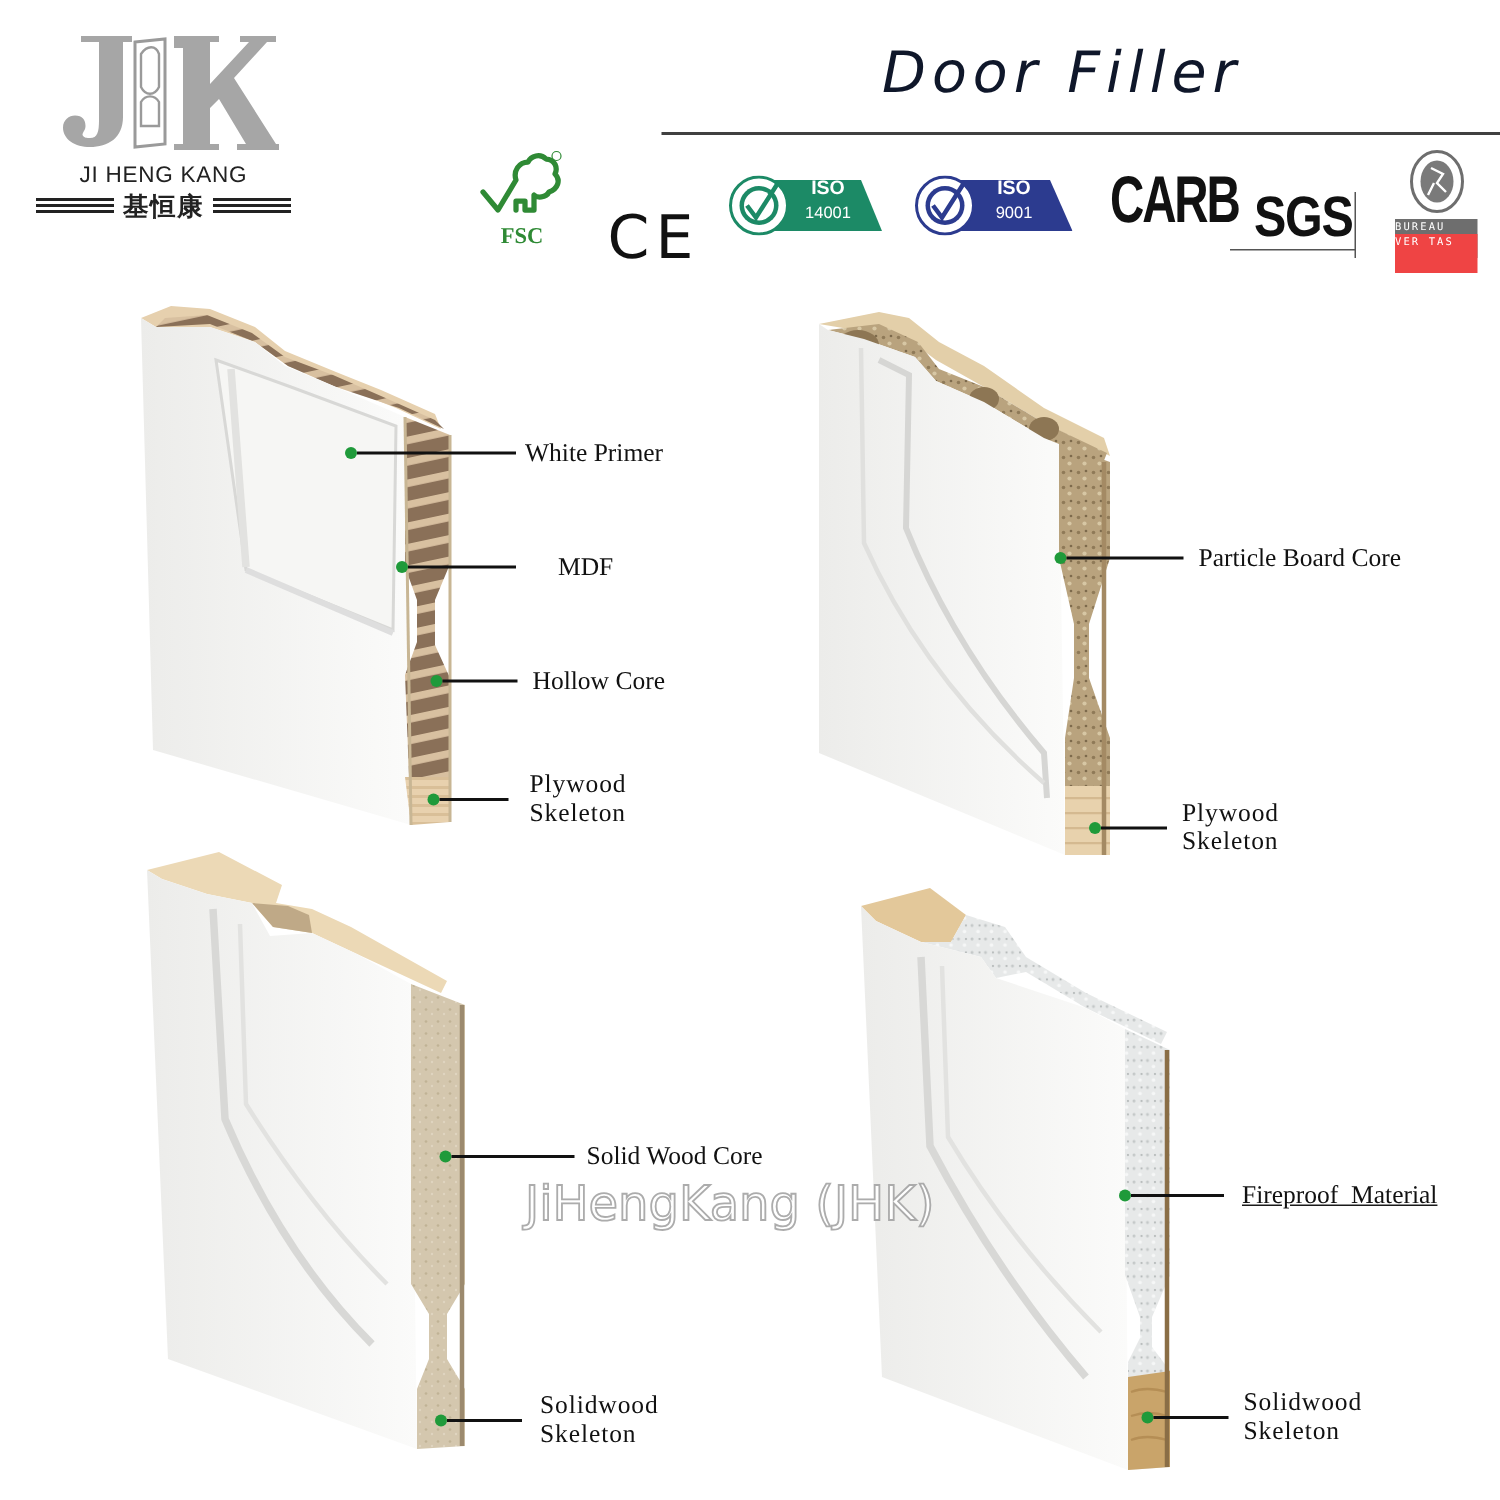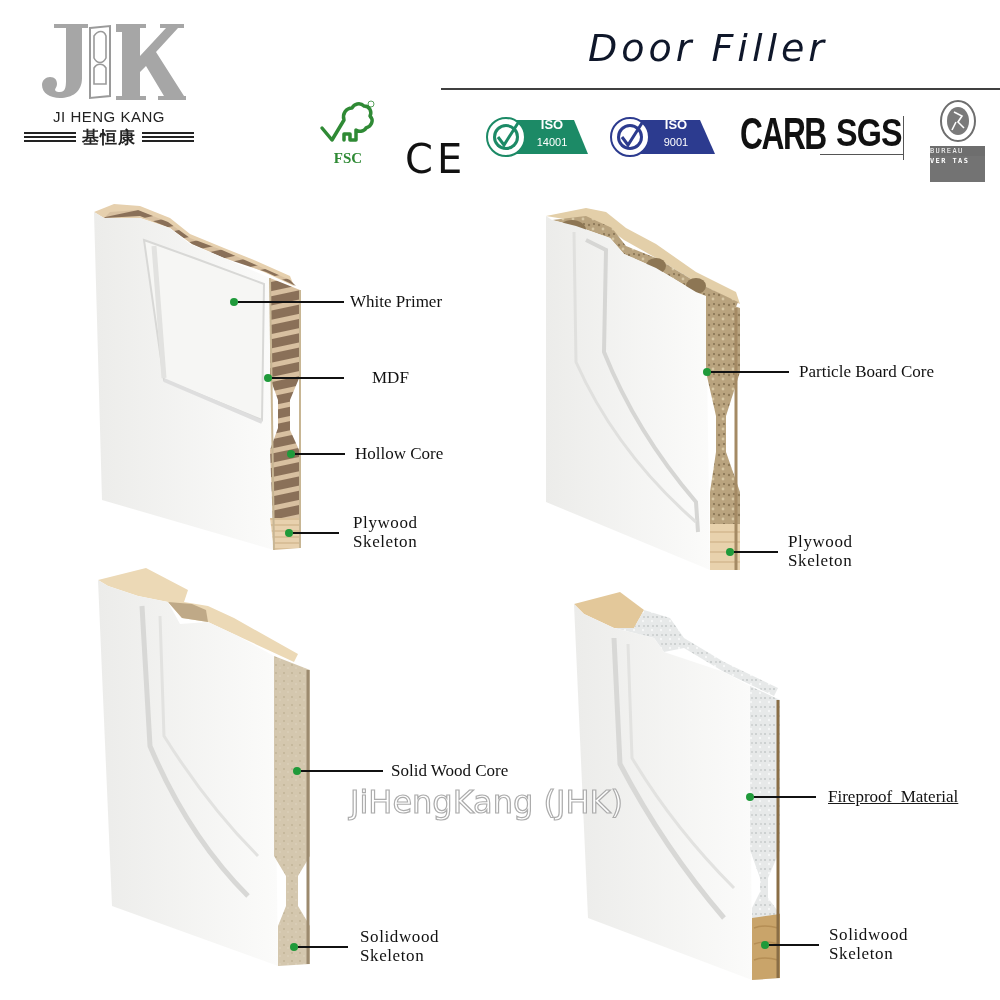--- a/index.html
+++ b/index.html
@@ -29,31 +29,31 @@
   .ce { left: 405px; top: 115px; font-family: "DejaVu Sans", sans-serif; font-size: 40px; color: #111;
     letter-spacing: 4px; line-height: 1; margin-top: 24px; }
   .iso { height: 40px; top: 117px; }
   .iso14001 { left: 486px; width: 102px; }
   .iso9001 { left: 610px; width: 105px; }
   .iso-text { position: absolute; left: 46px; top: 1px; color: #fff; text-align: center; width: 40px; }
   .iso-text .l1 { font-family: "Liberation Sans", sans-serif; font-weight: bold; font-size: 13px; line-height: 14px; display: block; }
   .iso-text .l2 { font-family: Liberation Sans, sans-serif; font-size: 11px; line-height: 20px; display: block; }
   .carb { left: 740px; top: 112px; font-family: "Liberation Sans", sans-serif; font-weight: bold;
     font-size: 44px; letter-spacing: -2px; transform: scaleX(0.72); transform-origin: left top; color: #111; line-height: 1; }
-  .sgs { left: 820px; top: 112px; width: 92px; height: 50px; }
+  .sgs { left: 820px; top: 124px; width: 92px; height: 50px; }
   .sgs-text { position: absolute; left: 16px; top: 2px; font-family: "Liberation Sans", sans-serif;
     font-weight: bold; font-size: 38px; letter-spacing: -1px; color: #111; transform: scaleX(0.85); transform-origin: left top; line-height: 1; }
   .sgs-hline { position: absolute; left: 0; top: 42px; width: 84px; height: 1px; background: #555; }
   .sgs-vline { position: absolute; left: 83px; top: 4px; width: 1px; height: 44px; background: #555; }
   .bv { left: 930px; top: 100px; width: 55px; height: 66px; }
   .bv-top { position: absolute; left: 3px; top: 0; width: 50px; height: 42px; }
   .bv-b1, .bv-b2 { position: absolute; left: 0; width: 55px; height: 26px; color: #fff;
     font-family: "DejaVu Sans Mono", monospace; font-size: 7px; letter-spacing: 1.4px; text-align: left; line-height: 10px; }
   .bv-b1 { top: 46px; background: #6e6e6e; }
-  .bv-b2 { top: 56px; background: #737373; font-weight: bold; }
+  .bv-b2 { top: 56px; background: #ef4444; }
 
   
   .door { position: absolute; }
   .door svg { position: absolute; left: 0; top: 0; overflow: visible; }
 
   .callout { position: absolute; display: flex; align-items: center; }
   .callout .dot { width: 8px; height: 8px; border-radius: 50%; background: #1f9a3a; flex: none; }
   .callout .line { height: 2px; background: #111; flex: none; }
   .callout .label { font-family: "Liberation Serif", serif; font-size: 17px; color: #111; white-space: nowrap; margin-left: 12px; line-height: 1.1; }
   .callout .label.bold { font-weight: normal; letter-spacing: 0.6px; }

